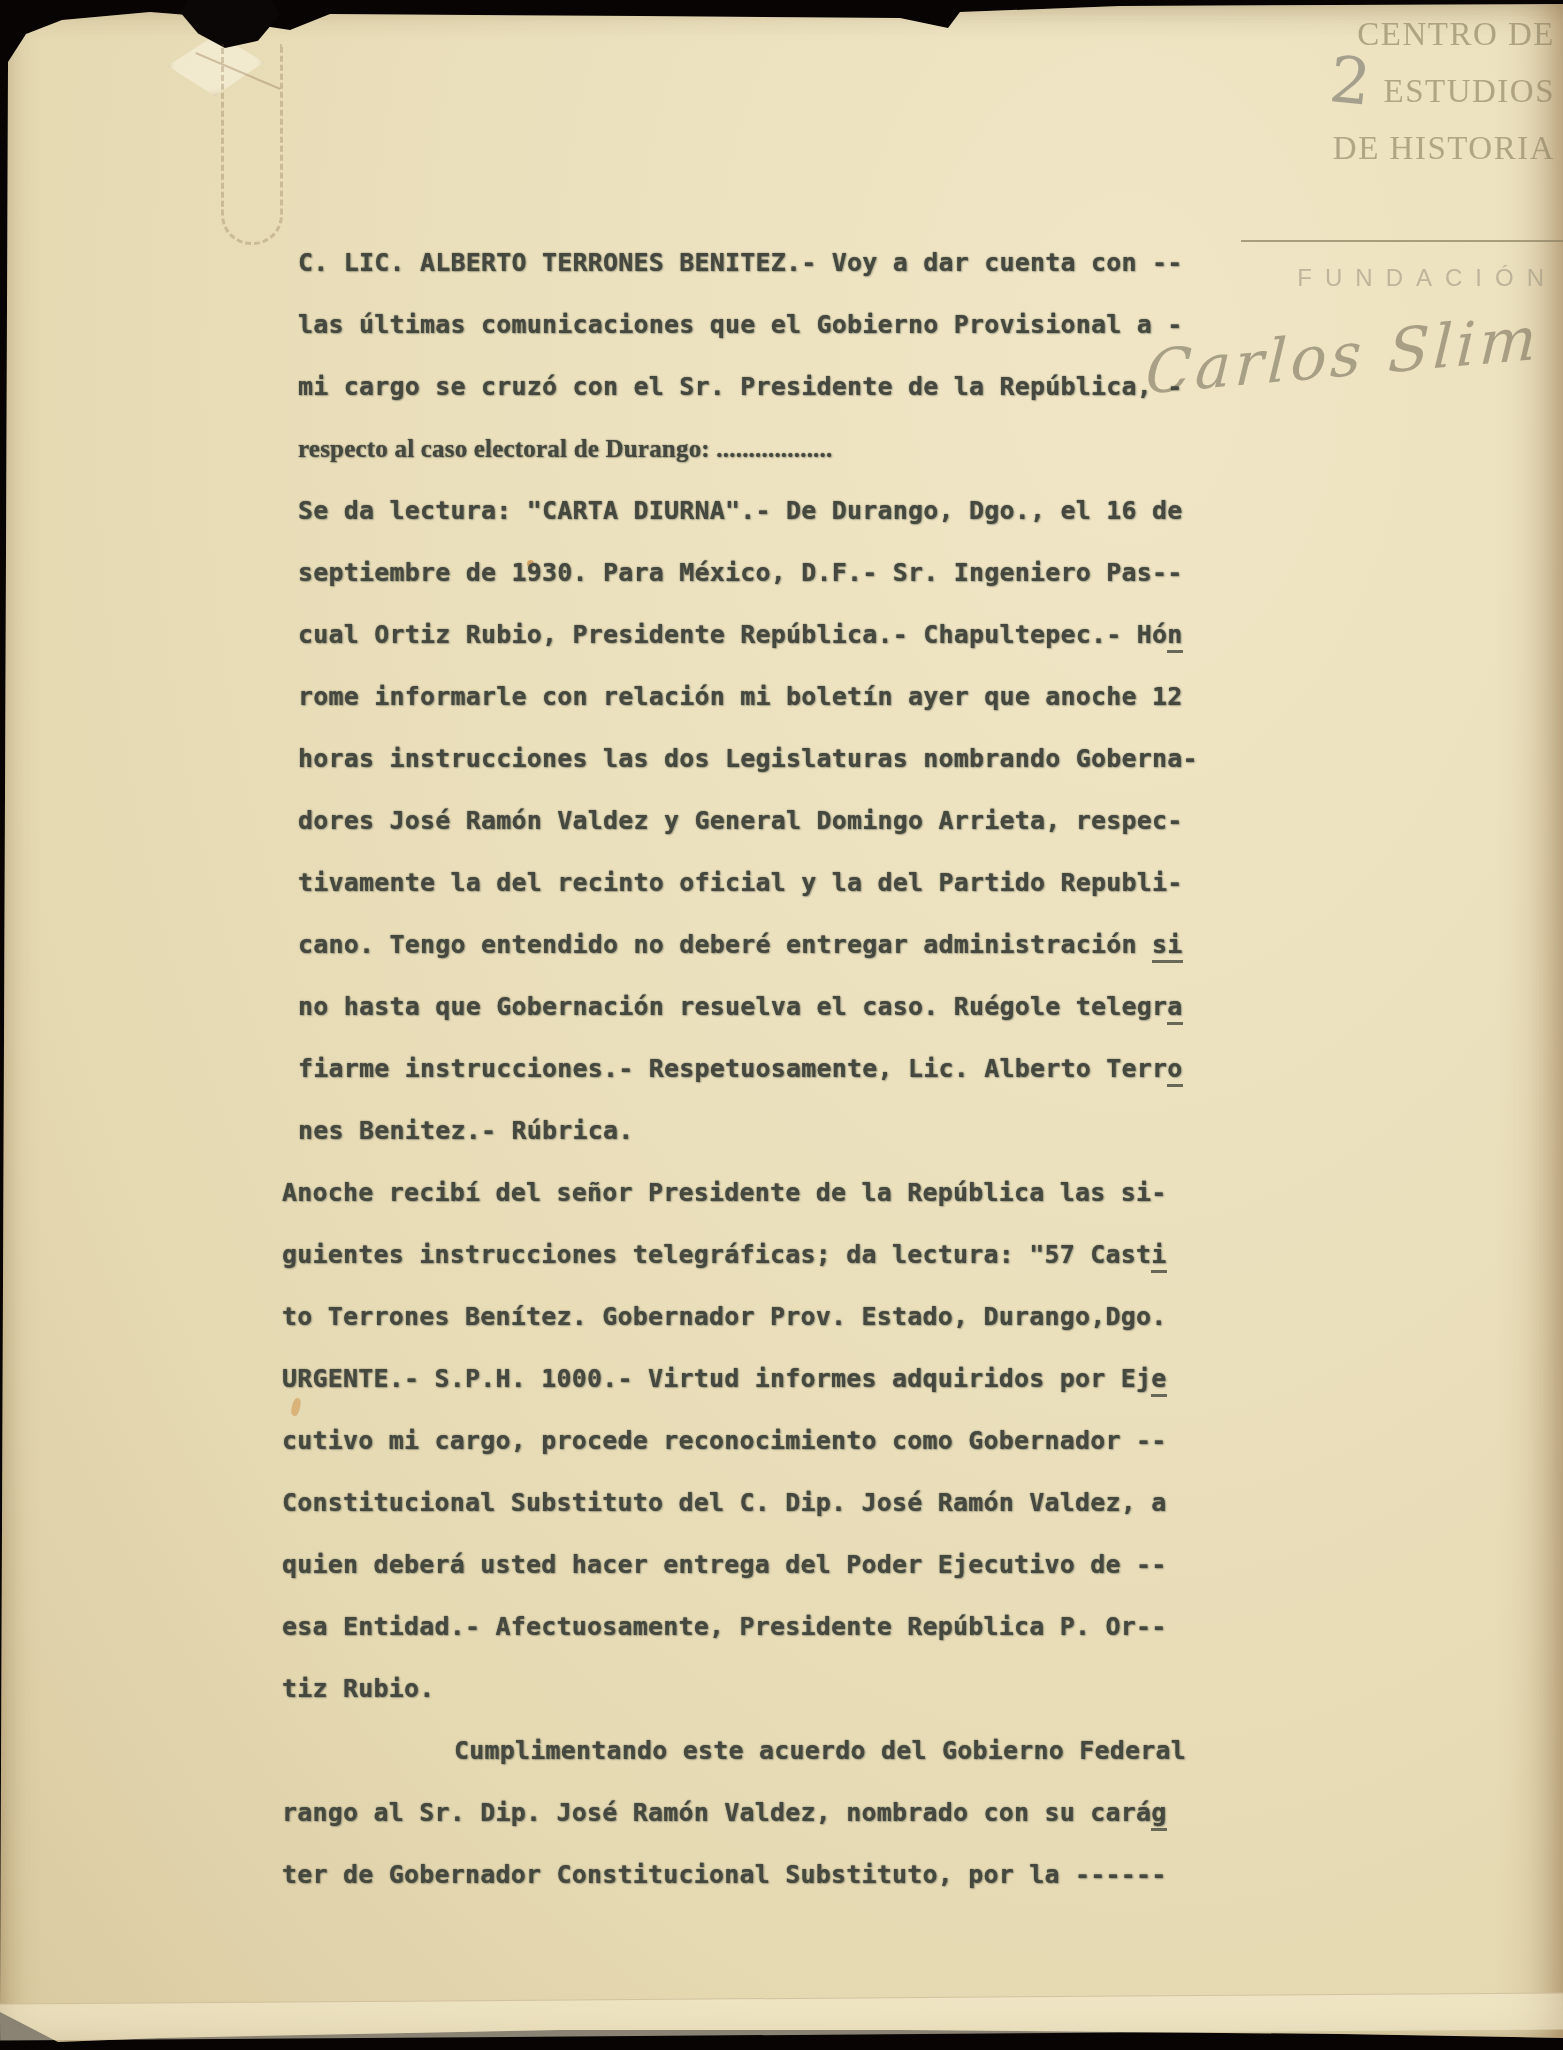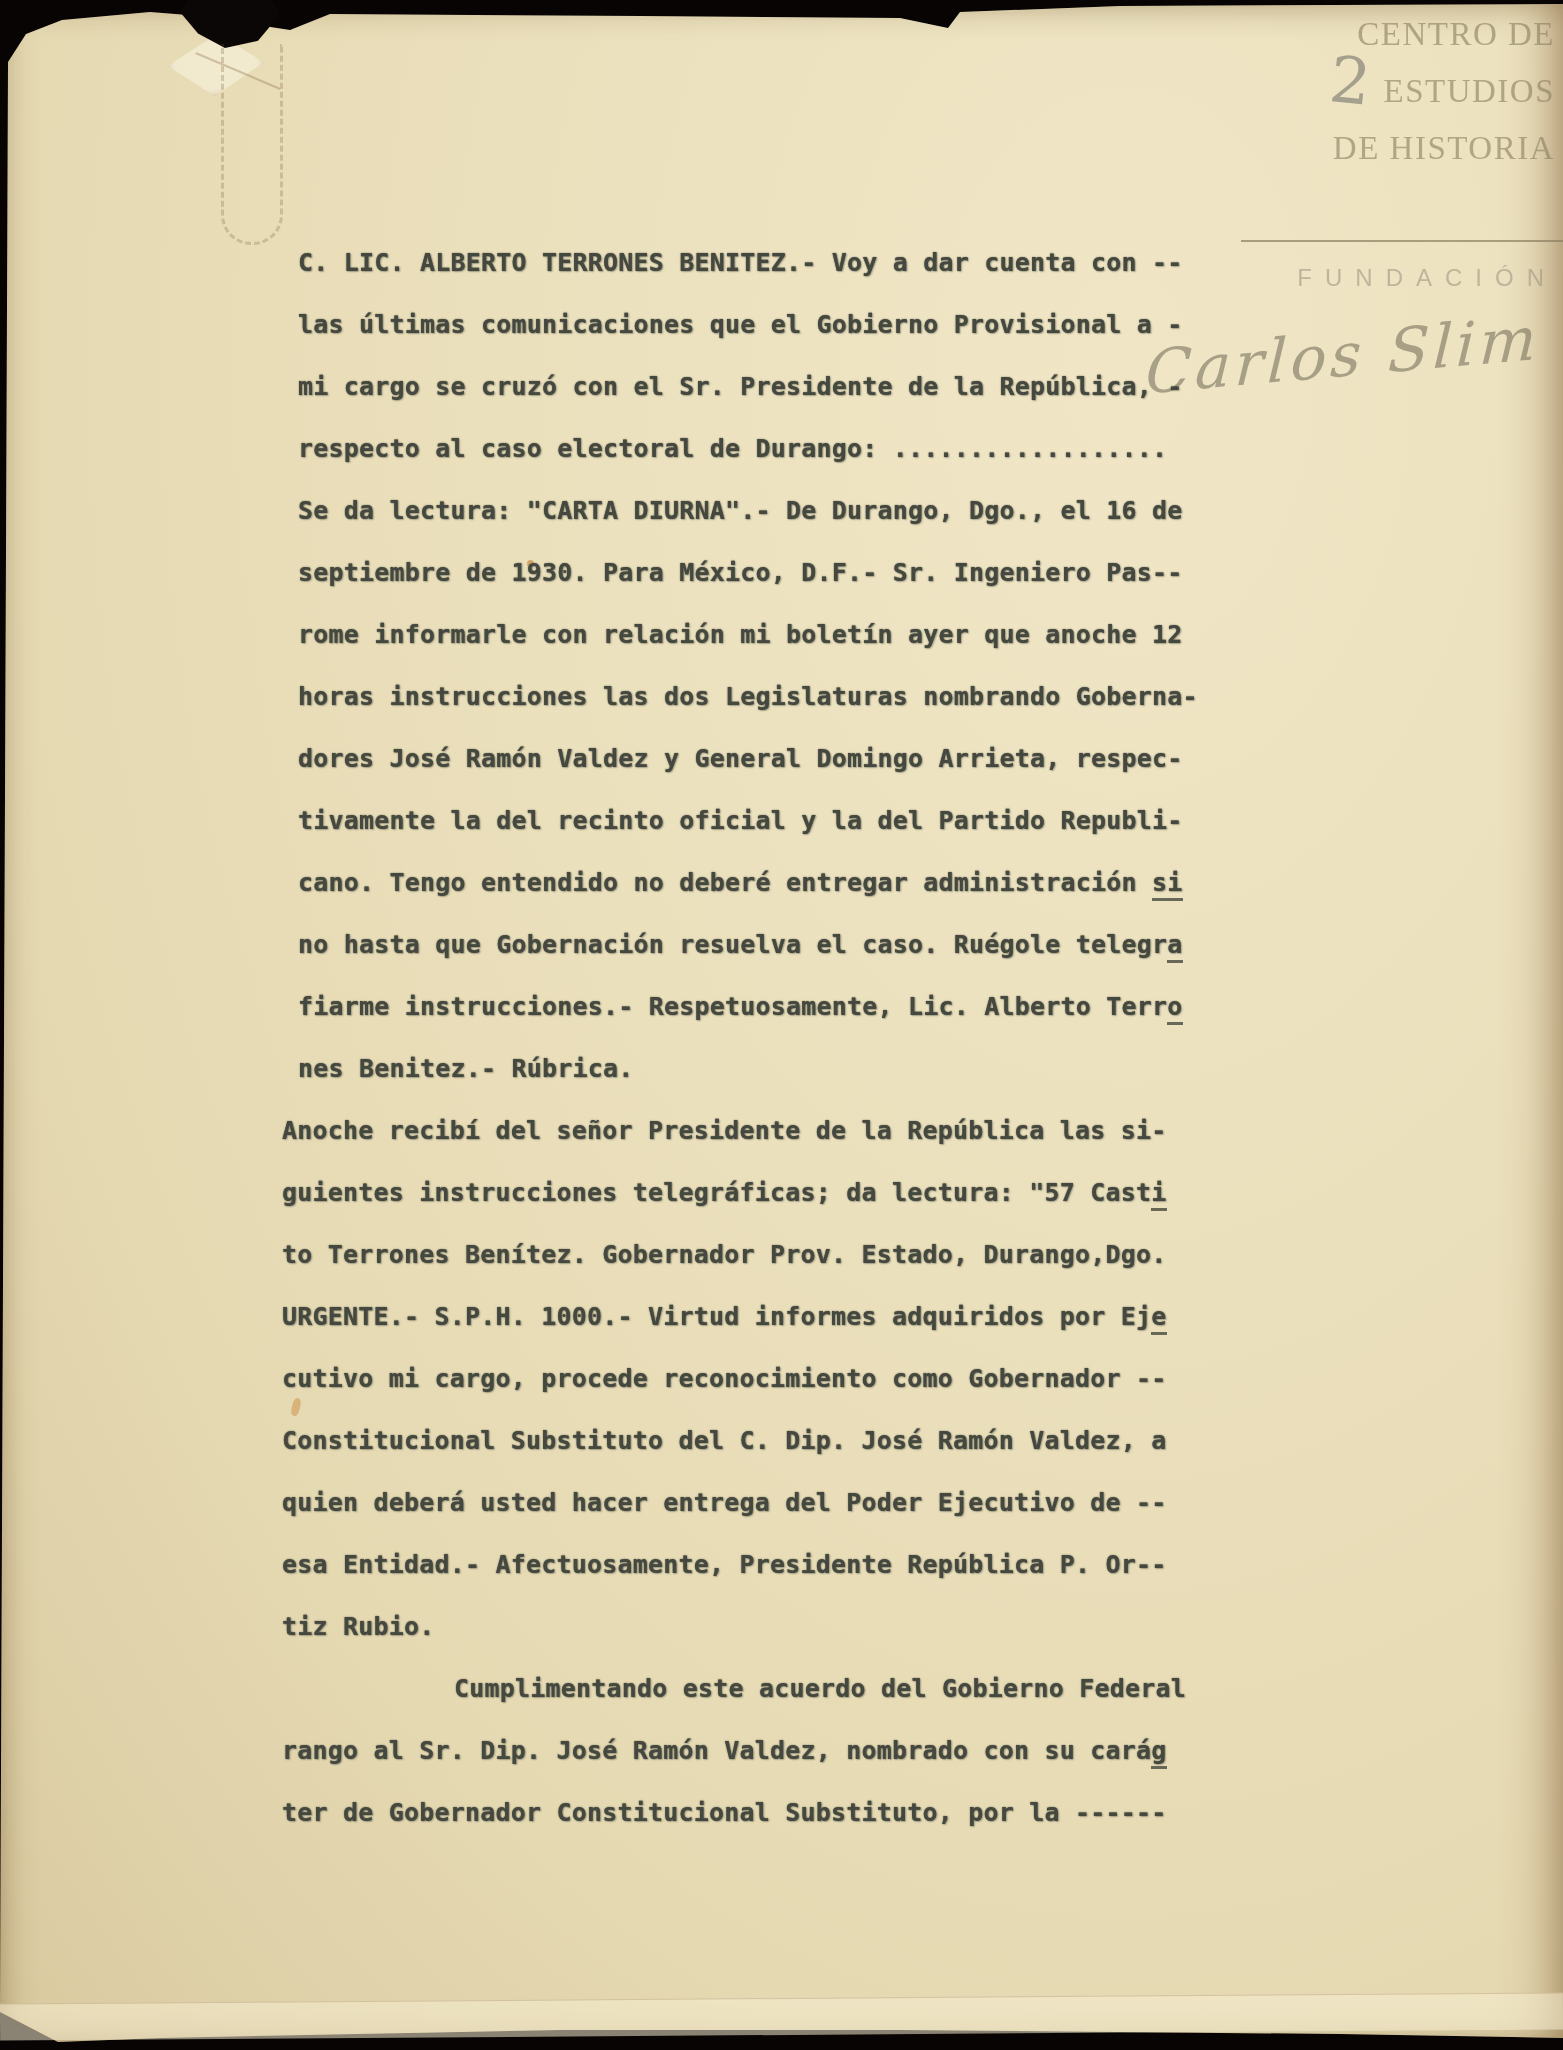--- a/index.html
+++ b/index.html
@@ -124,23 +124,24 @@
 <div class="wm-rule"></div>
 <div class="wm-fundacion">FUNDACIÓN</div>
 <div class="wm-signature">Carlos Slim</div>
 
 <div class="pencil-number">2</div>
 
 <div class="typed-text">
     <div class="typed-line" style="padding-left: 16px;">C. LIC. ALBERTO TERRONES BENITEZ.- Voy a dar cuenta con --</div>
     <div class="typed-line" style="padding-left: 16px;">las últimas comunicaciones que el Gobierno Provisional a -</div>
     <div class="typed-line" style="padding-left: 16px;">mi cargo se cruzó con el Sr. Presidente de la República, -</div>
-    <div class="typed-line" style="padding-left: 16px;">respecto al caso electoral de Durango: ..................</div>
+    <div class="typed-line" style="padding-left: 16px; font-family: Liberation Serif, serif;">respecto al caso electoral de Durango: ..................</div>
     <div class="typed-line" style="padding-left: 16px;">Se da lectura: "CARTA DIURNA".- De Durango, Dgo., el 16 de</div>
     <div class="typed-line" style="padding-left: 16px;">septiembre de 1930. Para México, D.F.- Sr. Ingeniero Pas--</div>
+    <div class="typed-line" style="padding-left: 16px;">cual Ortiz Rubio, Presidente República.- Chapultepec.- Hó<span class="cont-underline">n</span></div>
     <div class="typed-line" style="padding-left: 16px;">rome informarle con relación mi boletín ayer que anoche 12</div>
     <div class="typed-line" style="padding-left: 16px;">horas instrucciones las dos Legislaturas nombrando Goberna-</div>
     <div class="typed-line" style="padding-left: 16px;">dores José Ramón Valdez y General Domingo Arrieta, respec-</div>
     <div class="typed-line" style="padding-left: 16px;">tivamente la del recinto oficial y la del Partido Republi-</div>
     <div class="typed-line" style="padding-left: 16px;">cano. Tengo entendido no deberé entregar administración <span class="cont-underline">si</span></div>
     <div class="typed-line" style="padding-left: 16px;">no hasta que Gobernación resuelva el caso. Ruégole telegr<span class="cont-underline">a</span></div>
     <div class="typed-line" style="padding-left: 16px;">fiarme instrucciones.- Respetuosamente, Lic. Alberto Terr<span class="cont-underline">o</span></div>
     <div class="typed-line" style="padding-left: 16px;">nes Benitez.- Rúbrica.</div>
     <div class="typed-line">Anoche recibí del señor Presidente de la República las si-</div>
     <div class="typed-line">guientes instrucciones telegráficas; da lectura: "57 Cast<span class="cont-underline">i</span></div>

